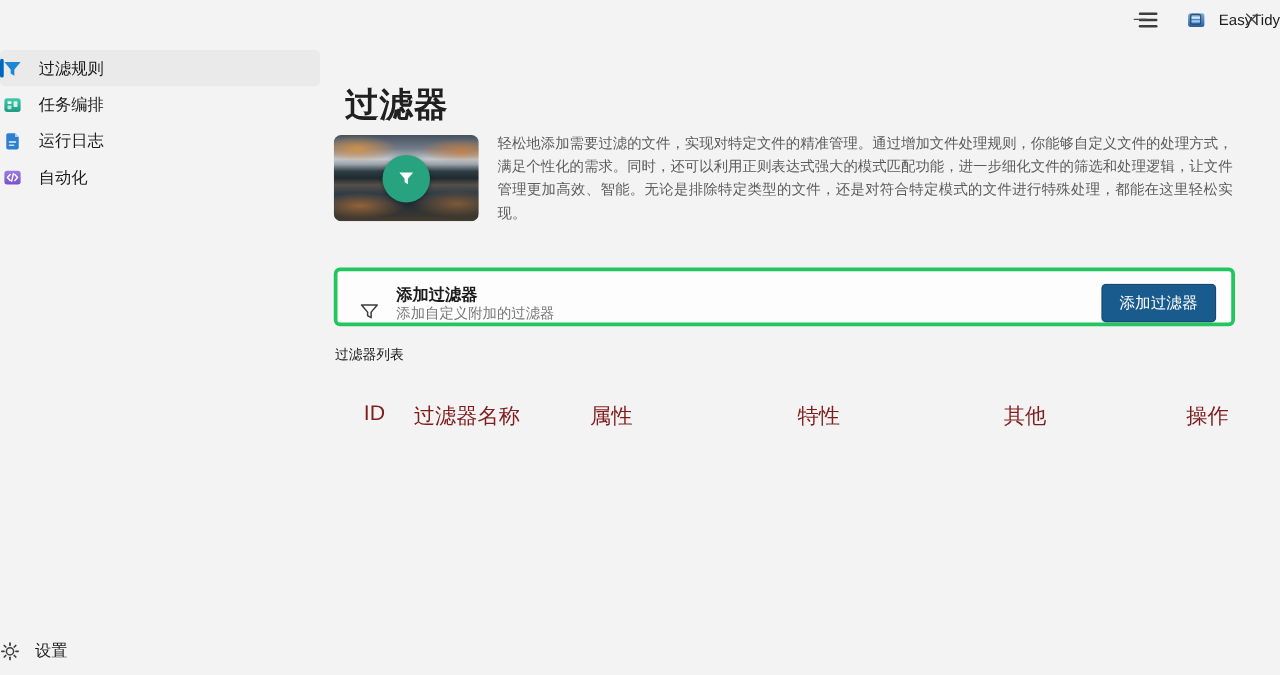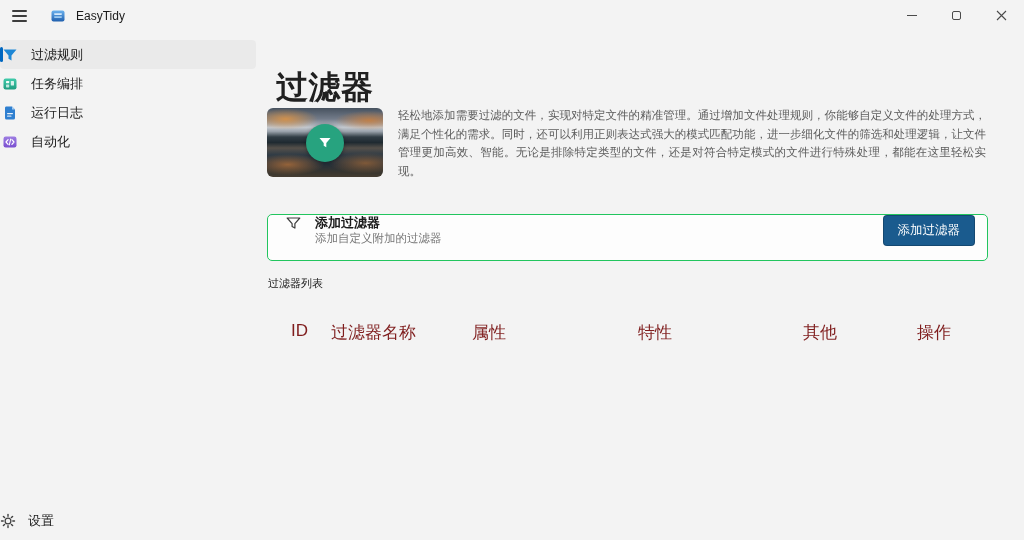--- a/index.html
+++ b/index.html
@@ -5,21 +5,21 @@
   * { margin:0; padding:0; box-sizing:border-box; }
   html,body { width:1024px; height:540px; overflow:hidden; }
   body {
     position:relative;
     background:#f3f3f3;
     font-family:"Liberation Sans", sans-serif;
     color:#1b1b1b;
   }
 
   
-  .titlebar { position:absolute; top:0; left:0; right:0; height:32px; display:flex; align-items:center; }
+  .titlebar { position:absolute; top:0; left:0; right:0; height:32px; display:flex; align-items:center;justify-content:flex-end; }
   .hamburger { margin-left:10px; width:30px; height:28px; display:flex; flex-direction:column; justify-content:center; gap:3.5px; padding-left:2px; border-radius:4px; cursor:pointer; }
   .hamburger i { display:block; width:15px; height:1.6px; background:#3d3d3d; border-radius:1px; }
   .app-logo { margin-left:10px; display:flex; align-items:center; }
   .app-title { margin-left:10px; font-size:12px; color:#1b1b1b; }
   .win-controls { position:absolute; right:0; top:0; height:32px; display:flex; }
   .win-btn { width:45px; height:31px; display:flex; align-items:center; justify-content:center; color:#4a4a4a; }
   .glyph-min { width:10px; height:0; border-top:1.2px solid #4a4a4a; display:block; }
   .glyph-max { width:9px; height:9px; border:1.2px solid #4a4a4a; border-radius:2px; display:block; }
 
   
@@ -27,21 +27,21 @@
   .nav-item { position:relative; height:29px; display:flex; align-items:center; padding-left:2px; border-radius:4px; cursor:pointer; }
   .nav-item.selected { background:rgba(0,0,0,0.035); }
   .nav-item.selected::before { content:""; position:absolute; left:0; top:7px; width:3px; height:15px; border-radius:2px; background:#0067c0; }
   .nav-icon { width:16px; height:16px; flex:0 0 16px; display:flex; }
   .nav-label { margin-left:13px; font-size:13px; color:#1b1b1b; }
   .settings-item { position:absolute; bottom:4px; left:0; width:256px; height:30px; display:flex; align-items:center; cursor:pointer; }
   .settings-item .nav-label { margin-left:12px; }
 
   
   .main { position:absolute; left:267px; top:0; width:721px; height:540px; }
-  .page-title { position:absolute; top:66px; left:9px; font-size:32px; font-weight:600; color:#202020; letter-spacing:0.5px; }
+  .page-title { position:absolute; top:66px; left:9px; font-size:27px; font-weight:600; color:#202020; letter-spacing:0.5px; }
 
   .hero-row { position:absolute; top:108px; left:0; width:721px; display:flex;font-family:Liberation Serif, serif; }
   .hero-img {
     width:116px; height:69px; border-radius:6px; flex:0 0 116px; position:relative; overflow:hidden;
     background:
       radial-gradient(ellipse 40% 22% at 16% 16%, rgba(224,148,66,0.85), transparent 70%),
       radial-gradient(ellipse 42% 20% at 88% 18%, rgba(205,125,55,0.8), transparent 70%),
       radial-gradient(ellipse 45% 22% at 18% 82%, rgba(195,120,58,0.7), transparent 70%),
       radial-gradient(ellipse 45% 22% at 85% 80%, rgba(185,115,55,0.6), transparent 70%),
       linear-gradient(180deg,#47525f 0%, #737c8a 16%, #c3c8ce 28%, #9aa2ab 34%, #313d45 42%, #1f2a31 50%, #55504a 58%, #2f3b45 68%, #263039 82%, #39362f 94%, #453c31 100%);
@@ -51,40 +51,40 @@
     border-radius:50%; background:#27a37f; display:flex; align-items:center; justify-content:center;
     box-shadow:0 1px 4px rgba(0,0,0,0.35);
   }
   .hero-desc {
     margin-left:15px; width:588px; font-size:11.5px; line-height:18.5px;
     color:#5c5c5c; text-align:justify; margin-top:-2px;
   }
 
   .add-card {
     position:absolute; top:214px; left:0; width:721px; height:47px;
-    background:#fdfdfd; border:1px solid #22c55e; border-radius:5px;
-    display:flex; align-items:flex-start;
+    background:#fdfdfd; border:3px solid #22c55e; border-radius:5px;
+    display:flex; align-items:flex-end;
   }
   .card-funnel { margin-left:17px; display:flex; }
   .card-text { margin-left:13px; display:flex; flex-direction:column; justify-content:center; }
   .card-title { font-size:13px; font-weight:700; color:#1b1b1b; line-height:15px; }
   .card-sub { font-size:11.5px; color:#777; line-height:14px; margin-top:1px; }
   .card-spacer { flex:1; }
   .accent-btn {
     margin-right:12px; background:#1a5b8e; color:#fff; font-size:12.5px;
     padding:6px 14px; border:1px solid rgba(0,0,0,0.2); border-radius:4px; cursor:pointer;
     font-family:"Liberation Sans", sans-serif;
   }
 
   .list-label { position:absolute; top:276px; left:1px; font-size:11px; color:#191919; }
 
   .table-head { position:absolute; top:321px; left:0; width:721px; height:18px; }
   .table-head span { position:absolute; top:0; font-size:17px; color:#7f1d1d; white-space:nowrap; }
   .th-0 { left:24px; }  .th-1 { left:64px; }  .th-2 { left:205px; }
-  .th-3 { left:371px; } .th-4 { left:536px; } .th-5 { left:650px; }
+  .th-3 { left:371px; } .th-4 { left:536px; } .th-5 { left:682px; }
 </style>
 </head>
 <body>
 
 <div class="titlebar">
   <div class="hamburger">
       <i></i>
       <i></i>
       <i></i>
     </div>

